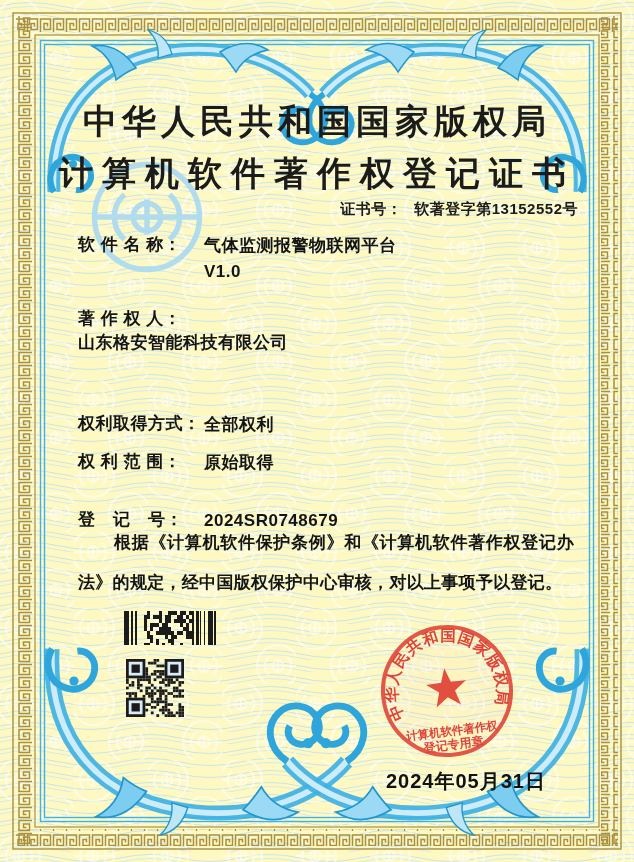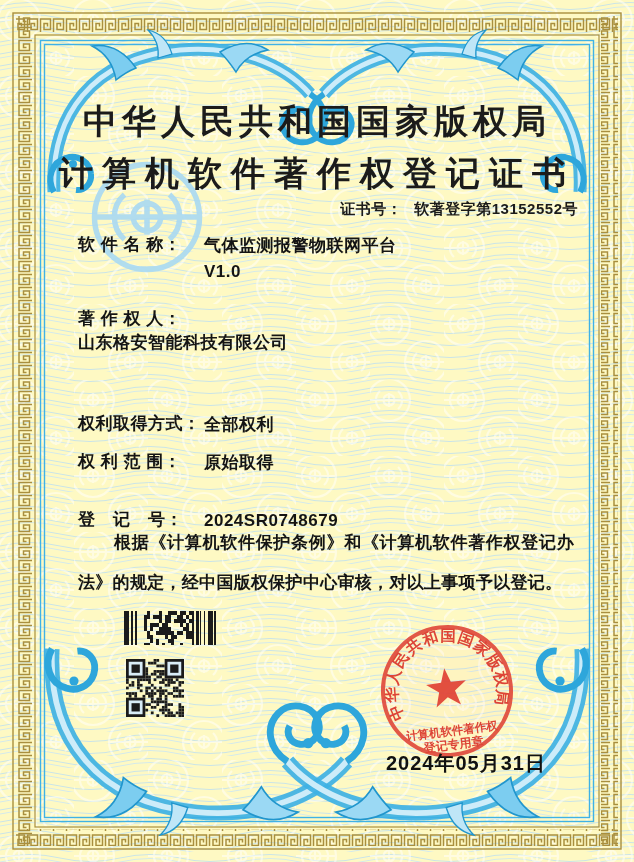--- a/index.html
+++ b/index.html
@@ -31,21 +31,21 @@
   .stmt{
     position:absolute;left:78px;top:523px;width:496px;
     font-size:17px;font-weight:700;line-height:40px;
     text-indent:36px;text-align:justify;color:#141414;letter-spacing:0.3px;
   }
   .codebox{position:absolute;}
   #barcode{left:124px;top:611px;}
   #qr{left:126px;top:659px;}
   #seal{position:absolute;left:372px;top:616px;transform:rotate(-7deg);}
   .date{
-    position:absolute;left:386px;top:750px;
+    position:absolute;left:386px;top:768px;
     font-size:20px;font-weight:700;letter-spacing:1px;color:#111;
   }
 </style>
 </head>
 <body>
 
 <div class="page">
 
   <svg class="bg" width="634" height="862" viewBox="0 0 634 862">
     <defs>

